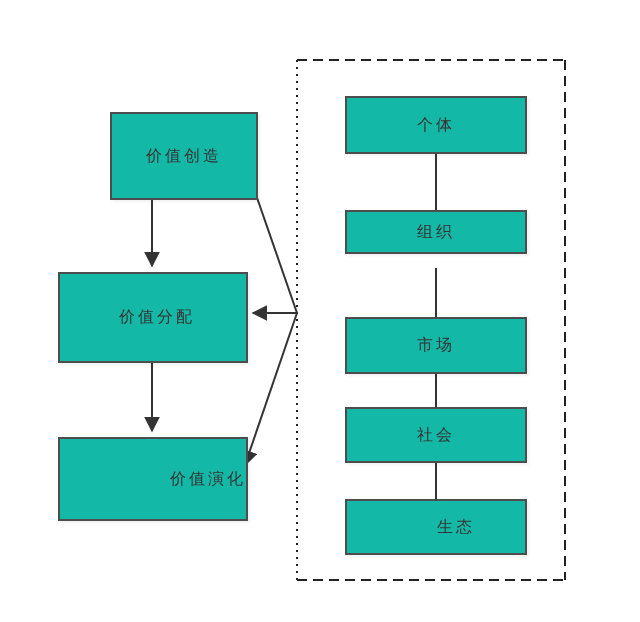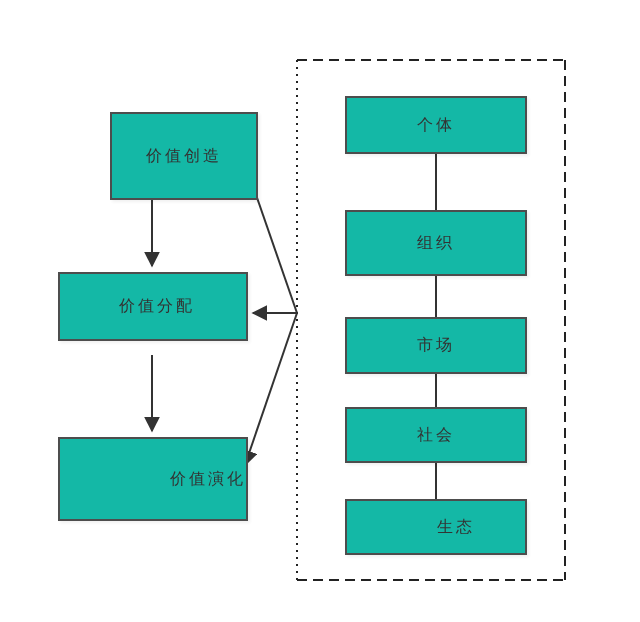--- a/index.html
+++ b/index.html
@@ -34,26 +34,26 @@
     justify-content: center;
     font-size: 16px;
     color: #333333;
     letter-spacing: 3px;
     box-shadow: 2px 2px 3px rgba(0,0,0,0.06);
   }
   .node span { white-space: nowrap; }
 
   
   .n-create     { left: 62px;  top: 112px; width: 148px; height: 88px; margin-left: 48px; }
-  .n-distribute { left: 58px;  top: 272px; width: 190px; height: 69px; padding-left: 8px; }
+  .n-distribute { left: 58px;  top: 272px; width: 190px; height: 91px; padding-left: 8px; }
   .n-evolve     { left: 58px;  top: 437px; width: 190px; height: 84px; justify-content: flex-end; }
 
   
   .n-individual   { left: 345px; top: 96px;  width: 182px; height: 58px; }
-  .n-organization { left: 345px; top: 210px; width: 182px; height: 66px; font-family: Liberation Serif, serif; }
+  .n-organization { left: 345px; top: 210px; width: 182px; height: 44px; font-family: Liberation Serif, serif; }
   .n-market       { left: 345px; top: 317px; width: 182px; height: 57px; }
   .n-society      { left: 345px; top: 407px; width: 182px; height: 56px; }
   .n-ecology      { left: 345px; top: 499px; width: 182px; height: 56px; padding-left: 40px; }
 </style>
 </head>
 <body>
 
 <div class="canvas">
 
   <svg class="layer" viewBox="0 0 640 622" xmlns="http://www.w3.org/2000/svg">

